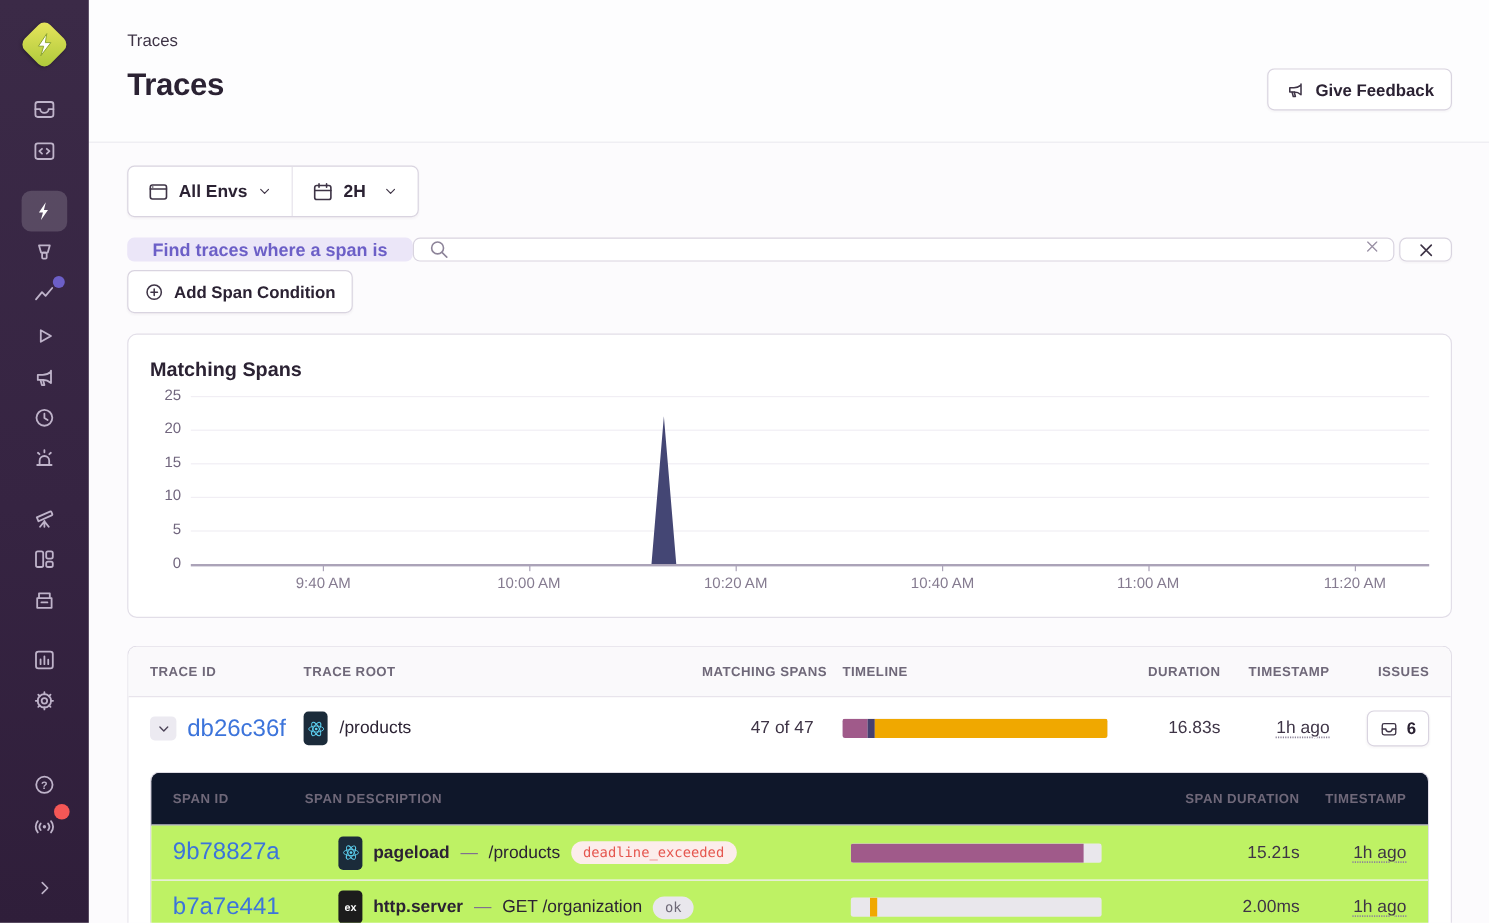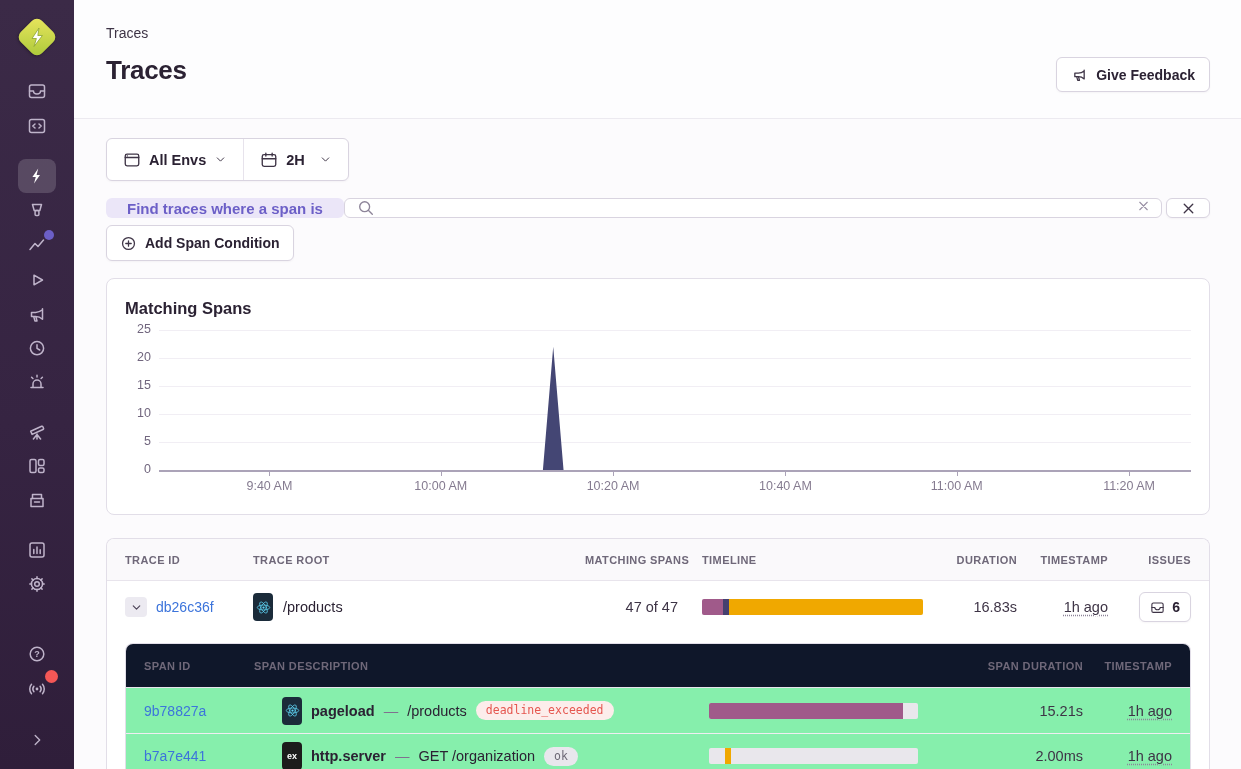--- a/index.html
+++ b/index.html
@@ -84,35 +84,35 @@
     padding:0 18px; align-items:center; }
   .t-head { height:42px; background:#faf9fb; border-bottom:1px solid #e8e4ec; }
   .th { font-size:11px; font-weight:700; letter-spacing:.4px; text-transform:uppercase; color:#6f6879; white-space:nowrap; }
   .right { text-align:right; justify-self:stretch; }
   .pr24 { padding-right:24px; } .pr16 { padding-right:16px; } .pr20 { padding-right:20px; }
   .t-row { height:52px; }
   .cell-id { display:flex; align-items:center; gap:9px; }
   .chev-btn { width:22px; height:20px; background:#eceaf1; border-radius:4px; display:flex;
     align-items:center; justify-content:center; cursor:pointer; border:none; }
   .chev-btn svg { stroke:#4d4458; stroke-width:1.8; fill:none; stroke-linecap:round; stroke-linejoin:round; }
-  a.id-link { color:#3c74db; text-decoration:none; font-size:14px; }
+  a.id-link { color:#3c74db; text-decoration:none; font-size:20px; }
   .root-cell { display:flex; align-items:center; gap:10px; font-size:14.5px; }
   .plat { width:20px; height:28px; border-radius:4px; flex:none; display:flex; align-items:center; justify-content:center; }
   .plat.react { background:#1b2b3a; }
   .plat.express { background:#1c1c1c; color:#fff; font-size:9px; font-weight:700; }
   .num { font-size:14.5px; color:#3e3446; }
   .timeline-track { width:221px; height:16px; background:#e9e7ec; border-radius:2px; position:relative; overflow:hidden; }
   .timeline-track .seg { position:absolute; top:0; bottom:0; }
   .ago { color:#3e3446; text-decoration:underline dotted #8d8499; text-underline-offset:3px; font-size:14.5px; }
   .issues-btn { height:30px; padding:0 10px; gap:7px; font-size:14px; justify-self:end; }
 
   .spans-panel { margin:10px 18px 0 18px; border:1px solid #e2dee8; border-radius:8px 8px 0 0; overflow:hidden; border-bottom:none; }
   .s-grid { display:grid; grid-template-columns:110px 455px 235px 139px 1fr; padding:0 18px; align-items:center; }
   .s-head { height:44px; background:#0f172a; border-bottom:1px solid #e8e4ec; }
-  .s-row { height:45px; background:#86efac; }
+  .s-row { height:45px; background:#bef264; }
   .s-row + .s-row { border-top:1px solid #f0edf2; }
   .desc-cell { display:flex; align-items:center; gap:9px; font-size:14.5px; min-width:0;padding-left:28px; }
   .op { font-weight:700; white-space:nowrap; }
   .dash { color:#80708f; }
   .desc-txt { white-space:nowrap; overflow:hidden; }
   .badge { font-family:"DejaVu Sans Mono","Liberation Mono",monospace; font-size:11.5px;
     padding:2px 10px 3px; border-radius:10px; white-space:nowrap; flex:none; }
   .badge.error { background:#fcedeb; color:#e5564f; }
   .badge.ok { background:#e9e7ed; color:#6d6876; }
   .s-track { width:209px; }

